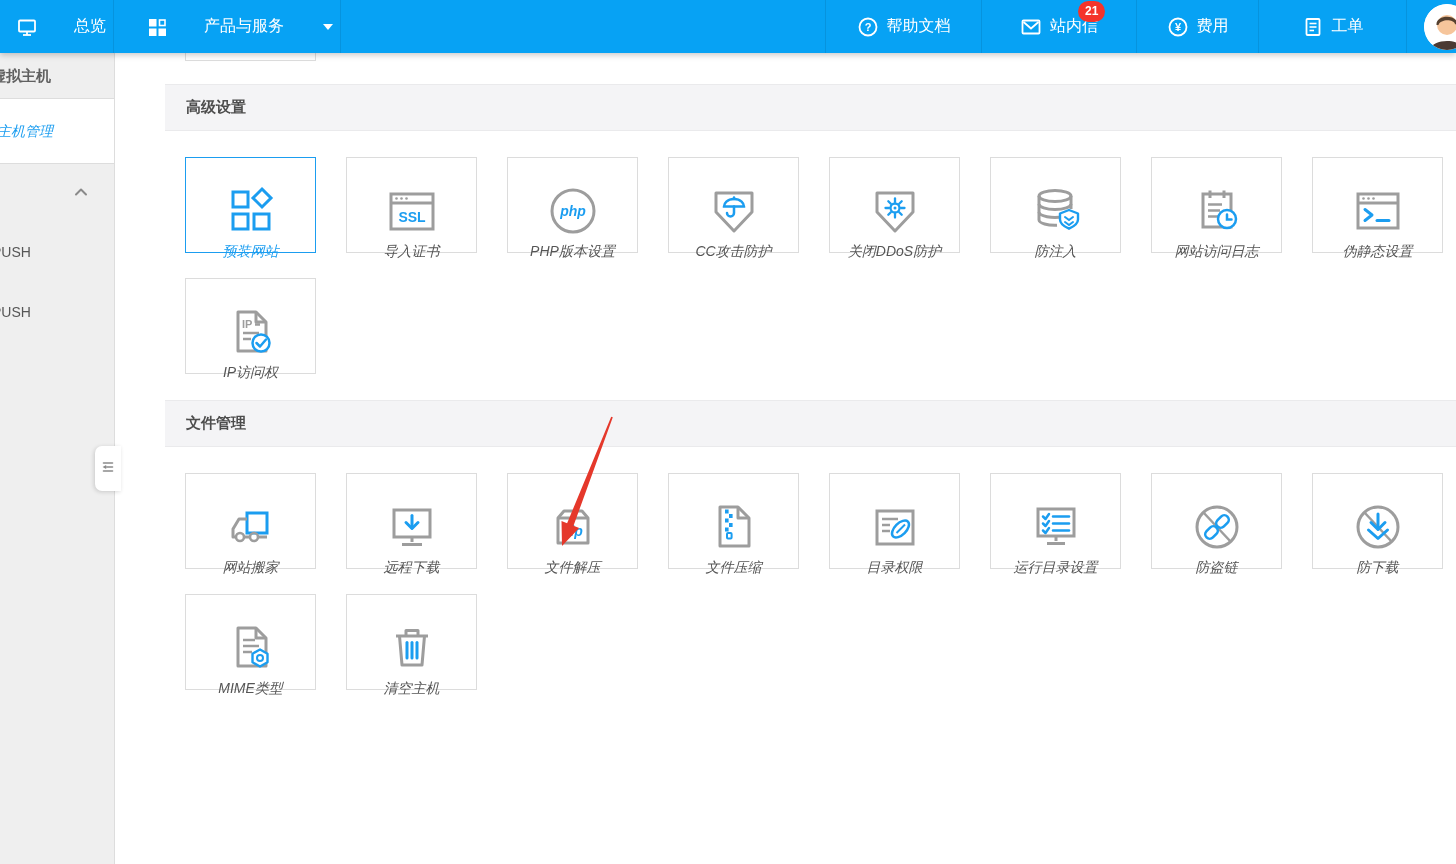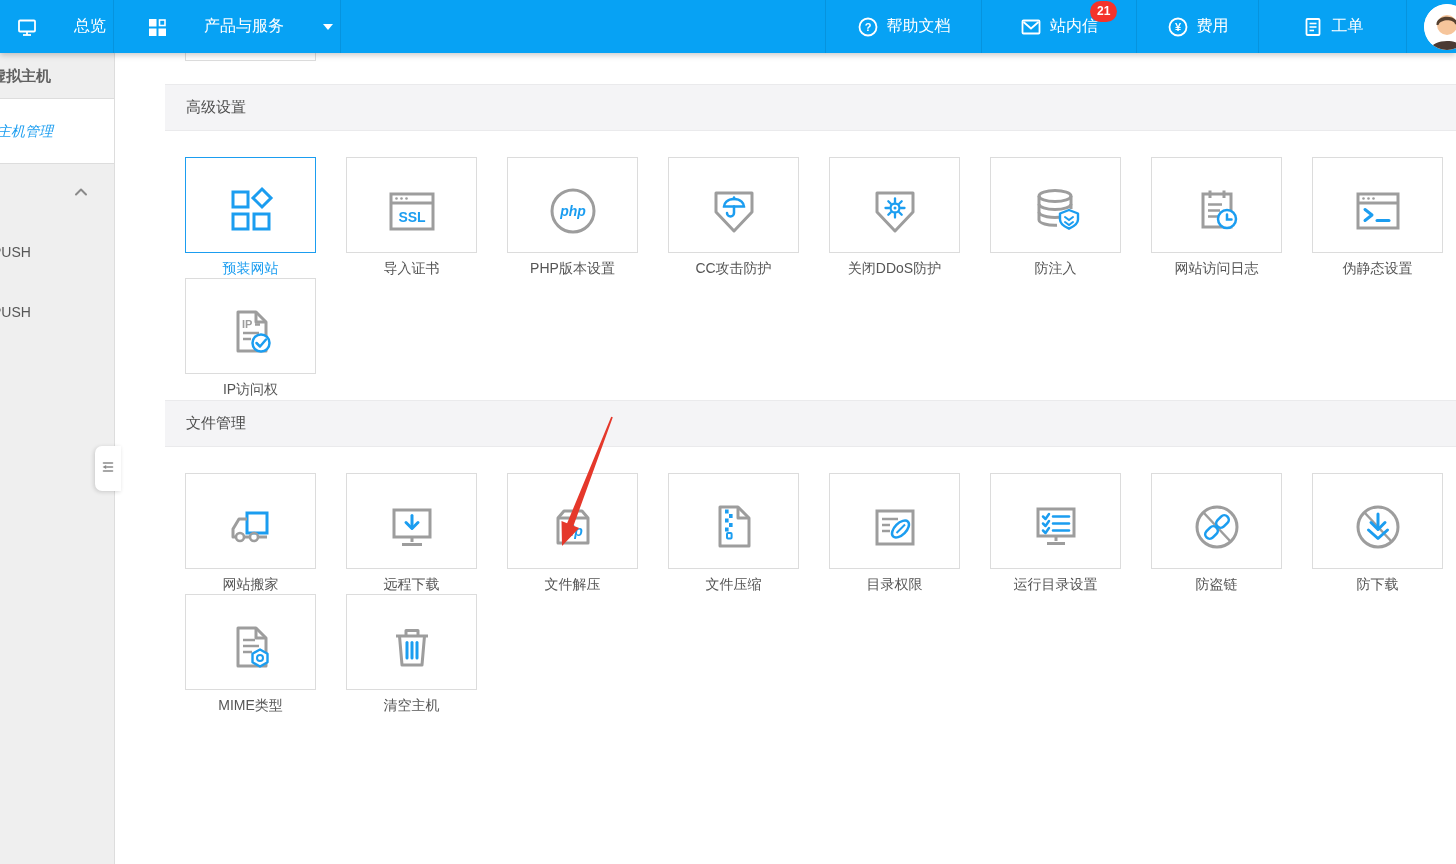--- a/index.html
+++ b/index.html
@@ -19,21 +19,21 @@
   .nav-left .nav-item:nth-child(1){width:114px;padding-left:16px;}
   .nav-left .nav-item:nth-child(2){width:227px;padding-left:32px;}
   .nav-right .nav-item{justify-content:center;border-left:1px solid rgba(0,0,0,.09);position:relative;}
   .nav-right .nav-item:nth-child(1){width:156px;}
   .nav-right .nav-item:nth-child(2){width:155px;}
   .nav-right .nav-item:nth-child(3){width:122px;}
   .nav-right .nav-item:nth-child(4){width:149px;border-right:1px solid rgba(0,0,0,.09);}
   .nav-icon{display:flex;}
   .nav-icon svg{display:block;}
   .caret{display:flex;margin-left:2px;}
-  .badge{position:absolute;top:1px;left:108px;height:21px;line-height:21px;padding:0 7px;
+  .badge{position:absolute;top:1px;left:96px;height:21px;line-height:21px;padding:0 7px;
     background:#f4332b;color:#fff;font-size:12px;border-radius:11px;font-weight:bold;}
   .avatar-wrap{width:49px;display:flex;align-items:center;}
   .avatar{width:46px;height:46px;margin-left:17px;border-radius:50%;background:#fff;
     overflow:hidden;flex:none;cursor:pointer;}
   
   .sidebar{position:absolute;top:53px;left:0;bottom:0;width:115px;background:#efefef;
     border-right:1px solid #ddd;z-index:10;box-sizing:border-box;}
   .sb-header{height:45px;line-height:45px;font-size:15px;font-weight:bold;color:#606060;
     white-space:nowrap;overflow:hidden;text-indent:-9px;border-bottom:1px solid #ddd;background:#efefef;}
   .sb-active{height:64px;line-height:64px;background:#fff;color:#1b9df0;font-size:14px;
@@ -45,28 +45,28 @@
     overflow:hidden;text-indent:-8px;cursor:pointer;}
   .sb-toggle{position:absolute;left:95px;top:446px;width:26px;height:45px;background:#fff;
     border-radius:7px 0 0 7px;box-shadow:-1px 1px 4px rgba(0,0,0,.16);display:flex;
     align-items:center;justify-content:center;z-index:12;cursor:pointer;}
   
   .main{position:absolute;left:115px;top:53px;right:0;bottom:0;background:#fff;overflow:hidden;}
   .sliver{position:absolute;left:70px;top:0;width:131px;height:8px;box-sizing:border-box;
     border:1px solid #ddd;border-top:none;background:#fff;}
   .strip{margin-left:50px;height:47px;background:#f4f4f6;border-top:1px solid #eaeaec;
     border-bottom:1px solid #eaeaec;display:flex;align-items:center;box-sizing:border-box;}
-  .strip .title{margin-left:21px;font-size:15px;font-weight:normal;color:#4d4d4d;}
+  .strip .title{margin-left:21px;font-size:15px;font-weight:bold;color:#4d4d4d;}
   .sec:first-of-type .strip{margin-top:31px;}
   .grid{margin:26px 0 26px 70px;display:grid;grid-template-columns:repeat(8,131px);
     column-gap:30px;row-gap:25px;}
   .card{width:131px;height:96px;box-sizing:border-box;border:1px solid #dcdcdc;background:#fff;
     display:flex;flex-direction:column;align-items:center;cursor:pointer;}
   .card .ic{margin-top:25px;height:58px;display:flex;}
-  .card .lb{margin-top:21px;font-size:14px;color:#555;}
+  .card .lb{margin-top:4px;font-size:14px;color:#555;font-style:italic;}
   .card.active{border-color:#1b9df0;}
   .card.active .lb{color:#1b9df0;}
   
   .overlay{position:absolute;left:0;top:0;z-index:40;pointer-events:none;}
 </style>
 </head>
 <body>
 
 <div class="topbar">
   <div class="nav-left" id="nav-left">

